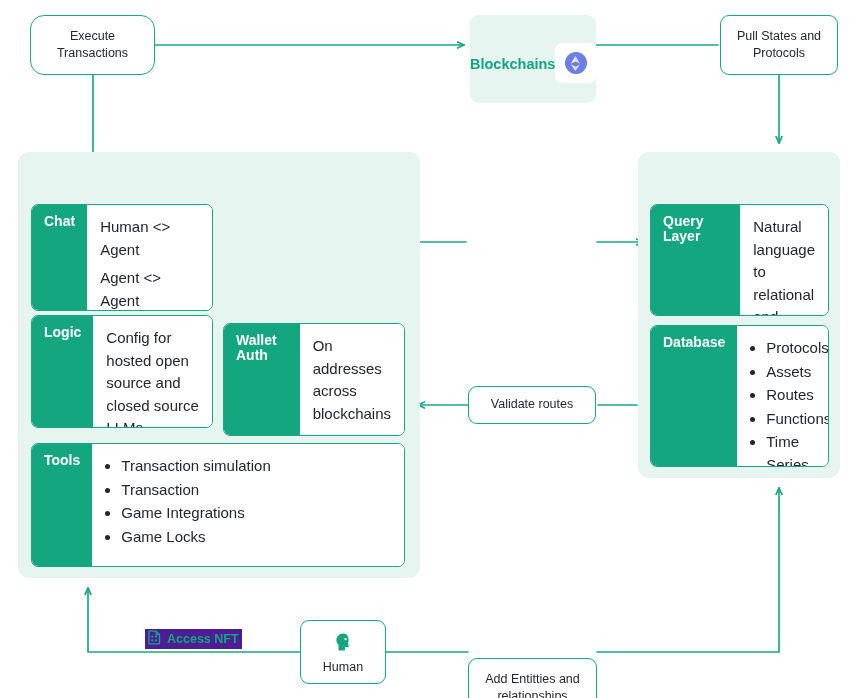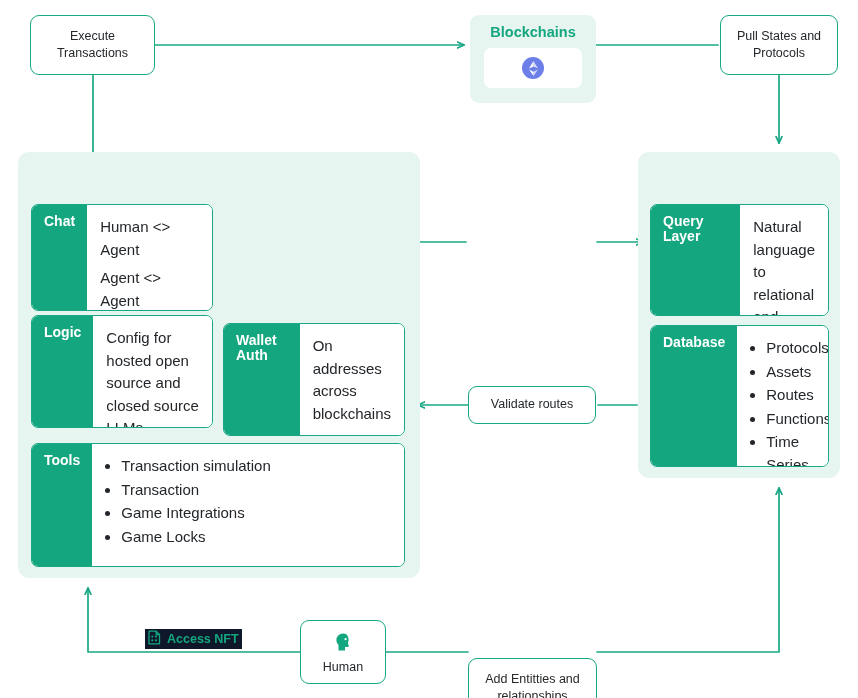--- a/index.html
+++ b/index.html
@@ -86,21 +86,21 @@
   .card-body ul { margin: 0; padding-left: 16px; list-style: disc; }
   .card-body li { margin: 0 0 1px 0; }
 
   
   #blockchains-panel {
     position: absolute;
     background: #e6f5ef;
     border-radius: 9px;
     z-index: 2;
     display: flex;
-    flex-direction: column;
+    flex-direction: row;
     align-items: center;
   }
   #blockchains-panel .bc-title {
     color: #14a67f;
     font-size: 14.5px;
     font-weight: bold;
     margin-top: 9px;
   }
   .chain-chip {
     margin-top: 8px;
@@ -133,21 +133,21 @@
     color: #25282b;
   }
 
   
   #access-nft {
     position: absolute;
     display: flex;
     align-items: center;
     gap: 6px;
     z-index: 3;
-    background: #0f172a;
+    background: #4c1d95;
     padding: 0 3px;
   }
   #access-nft .nft-text {
     color: #14a67f;
     font-size: 12.5px;
     font-weight: bold;
   }
 </style>
 </head>
 <body>
@@ -179,21 +179,21 @@
       <path d="M468,405 L418,405" marker-end="url(#arw)"></path>
 
       <path d="M300,652 L88,652 L88,588" marker-end="url(#arw)"></path>
 
       <path d="M367,652 L468,652"></path>
 
       <path d="M597,652 L779,652 L779,488" marker-end="url(#arw)"></path>
     </g>
   </svg>
 
-  <div class="node" id="execute-transactions" style="left:30px; top:15px; width:125px; height:60px;">Execute Transactions</div>
+  <div class="node" id="execute-transactions" style="left:30px; top:15px; width:125px; height:60px;border-radius:14px;">Execute Transactions</div>
 
   <div id="blockchains-panel" style="left:470px; top:15px; width:126px; height:88px;">
     <div class="bc-title">Blockchains</div>
     <div class="chain-chip">
       <span class="eth-badge">
         <svg width="11" height="15" viewBox="0 0 11 17" aria-hidden="true">
           <path d="M5.5,0 L5.5,6.3 L10.6,8.6 Z" fill="#ffffff" opacity="0.72"></path>
           <path d="M5.5,0 L0.4,8.6 L5.5,6.3 Z" fill="#ffffff"></path>
           <path d="M5.5,12.1 L5.5,17 L10.6,9.6 Z" fill="#ffffff" opacity="0.72"></path>
           <path d="M5.5,17 L5.5,12.1 L0.4,9.6 Z" fill="#ffffff"></path>

